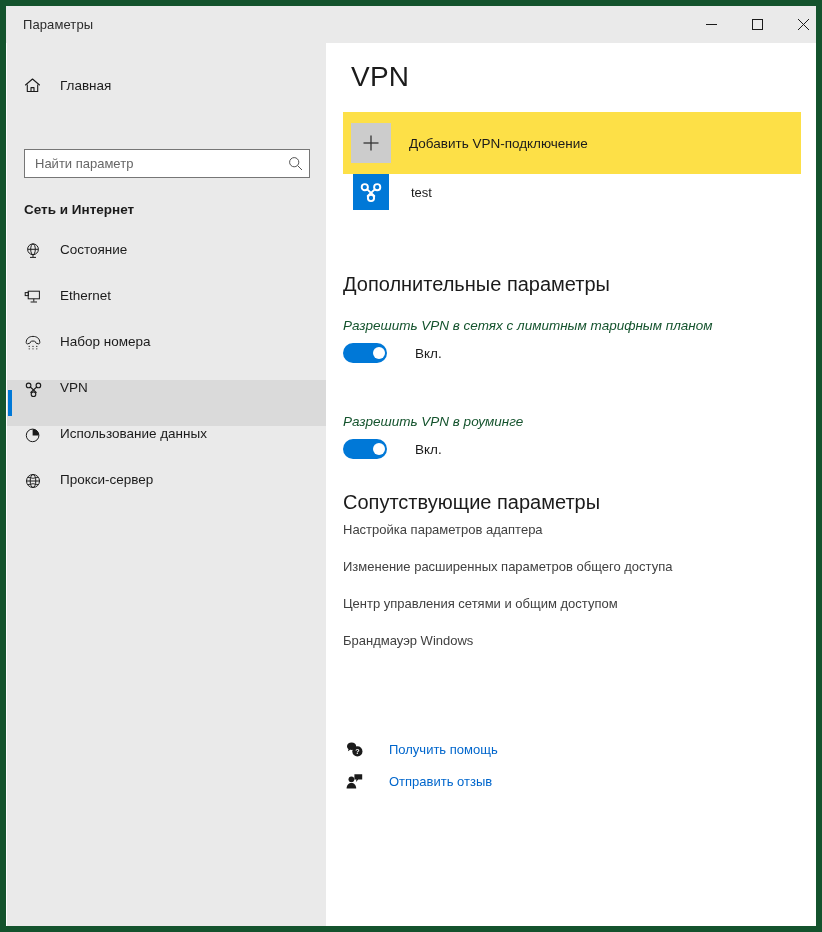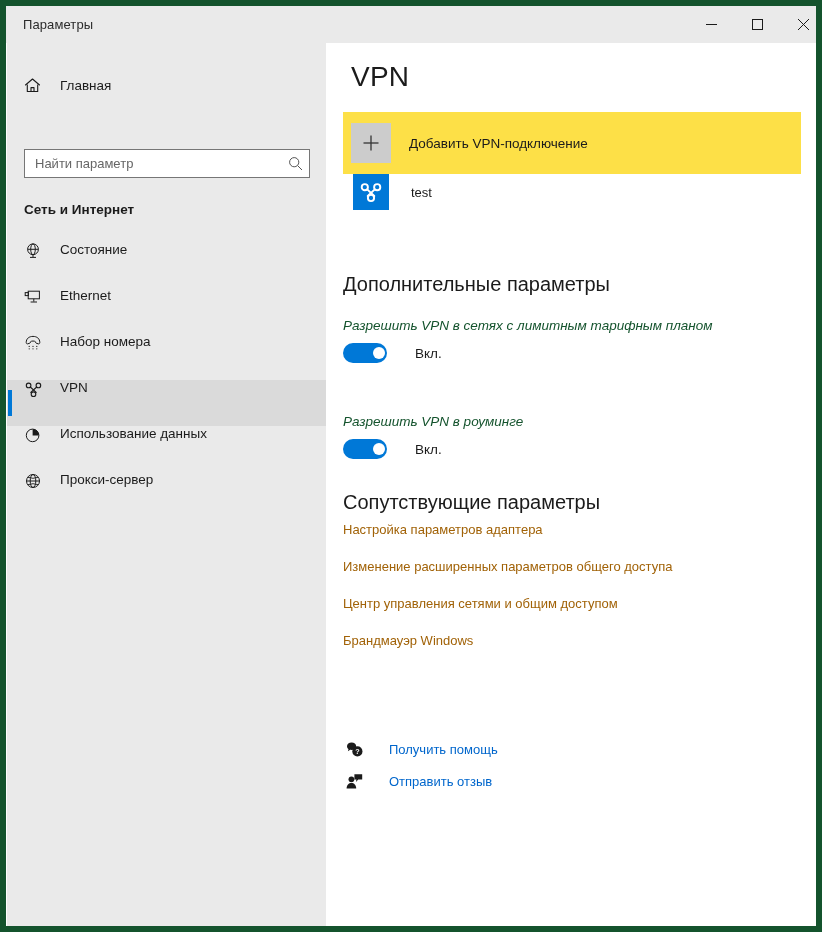--- a/index.html
+++ b/index.html
@@ -292,21 +292,21 @@
 
   #related-links {
     position: absolute;
     left: 17px;
     top: 479px;
     width: 460px;
   }
   .rel-link {
     display: block;
     font-size: 13px;
-    color: #a16207;
+    color: #404040;
     text-decoration: none;
     margin-bottom: 22px;
     cursor: default;
     width: fit-content;
   }
 
   #help-links {
     position: absolute;
     left: 17px;
     top: 690px;

